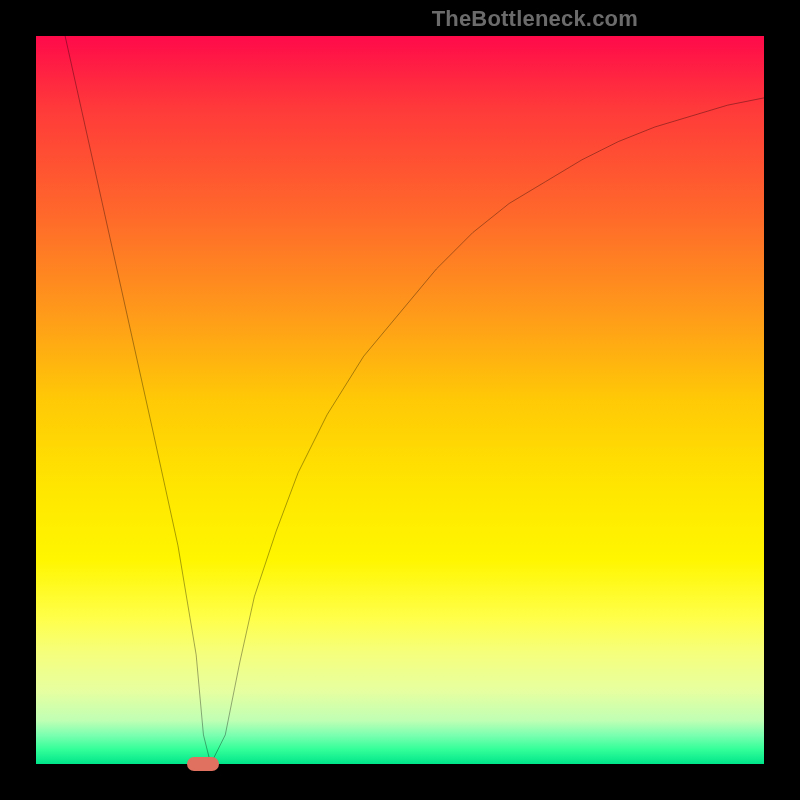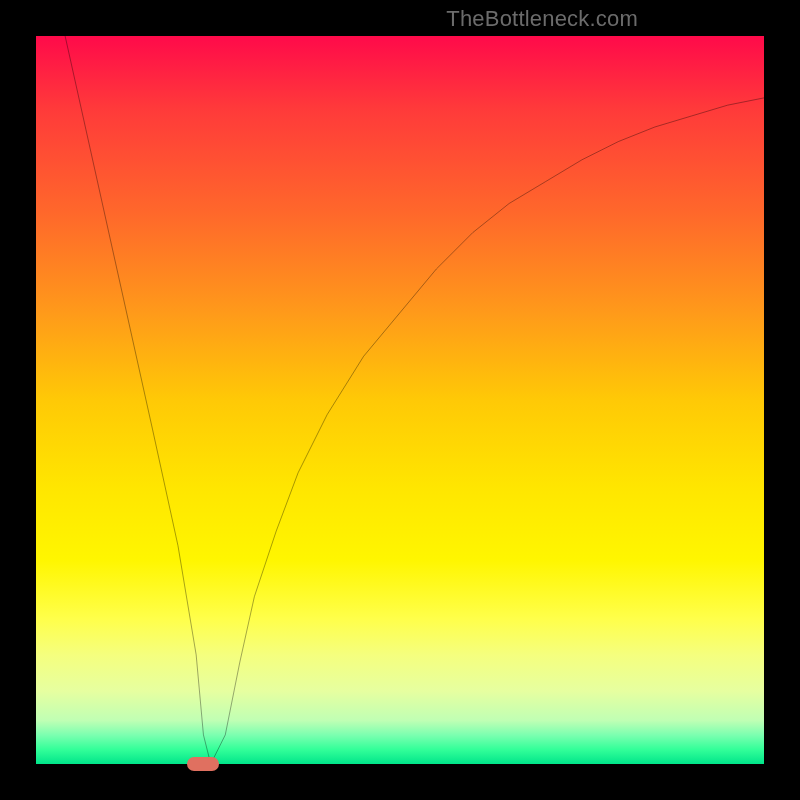--- a/index.html
+++ b/index.html
@@ -9,20 +9,21 @@
     height: 800px;
     background: #000;
     overflow: hidden;
     font-family: Arial, Helvetica, sans-serif;
   }
   .frame {
     position: relative;
     width: 648px;
     height: 800px;
     background: #000;
+    font-weight: bold;
   }
   .plot-area {
     position: absolute;
     left: 36px;
     top: 36px;
     width: 728px;
     height: 728px;
     
     background:
       linear-gradient(to bottom,

